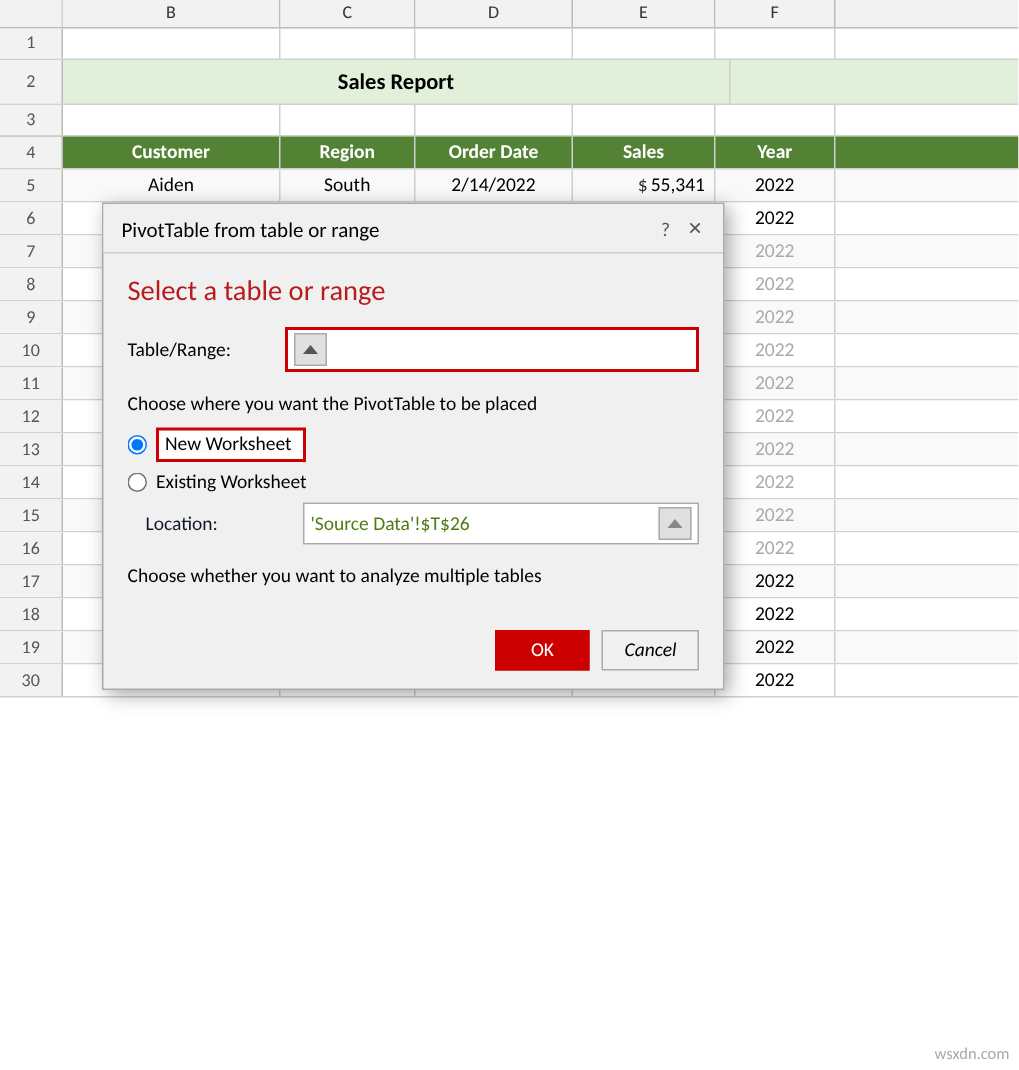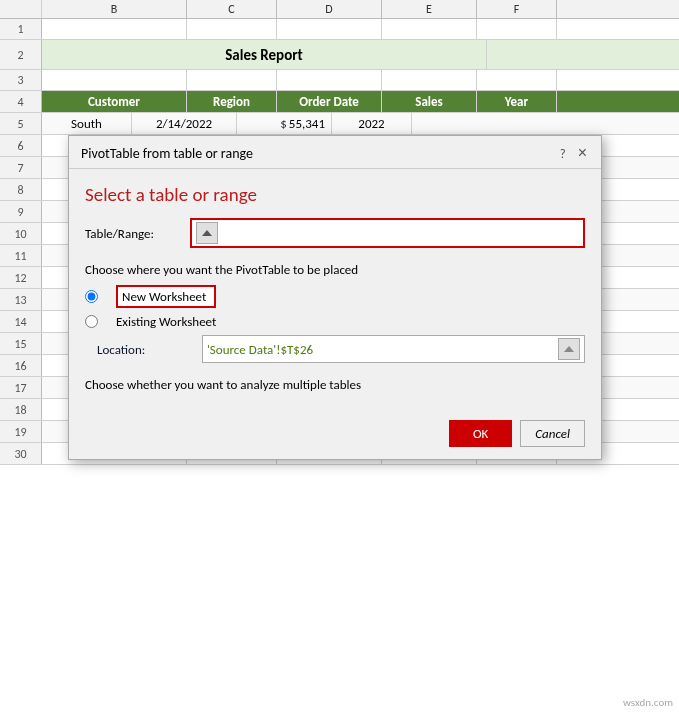--- a/index.html
+++ b/index.html
@@ -117,21 +117,21 @@
     
     .behind-dialog {
       color: #aaa;
     }
 
     
     .dialog-overlay {
       position: absolute;
       top: 135px;
       left: 68px;
-      width: 534px;
+      width: 415px;
       background: #f0f0f0;
       border: 1px solid #aaa;
       box-shadow: 3px 3px 12px rgba(0,0,0,0.35);
       z-index: 100;
       padding: 0;
     }
 
     .dialog-titlebar {
       background: #f0f0f0;
       padding: 8px 12px 6px 12px;
@@ -221,21 +221,21 @@
     .placement-label {
       font-size: 13px;
       margin-bottom: 8px;
       color: #000;
     }
 
     .radio-option {
       display: flex;
       align-items: center;
       margin-bottom: 6px;
-      gap: 18px;
+      gap: 6px;
     }
 
     .radio-option input[type="radio"] {
       margin: 0;
     }
 
     .radio-label {
       font-size: 13px;
     }
 
@@ -384,20 +384,21 @@
     <div class="row-num">4</div>
     <div class="cell cell-b header-cell">Customer</div>
     <div class="cell cell-c header-cell">Region</div>
     <div class="cell cell-d header-cell">Order Date</div>
     <div class="cell cell-e header-cell">Sales</div>
     <div class="cell cell-f header-cell">Year</div>
   </div>
 
   <div class="spreadsheet-row data-row">
     <div class="row-num">5</div>
+    <div class="cell cell-b">Aiden</div>
     <div class="cell cell-c">South</div>
     <div class="cell cell-d">2/14/2022</div>
     <div class="cell cell-e sales-cell">
         <span class="dollar">$</span>
         <span>55,341</span>
       </div>
     <div class="cell cell-f">2022</div>
   </div>
 
   <div class="spreadsheet-row data-row">

